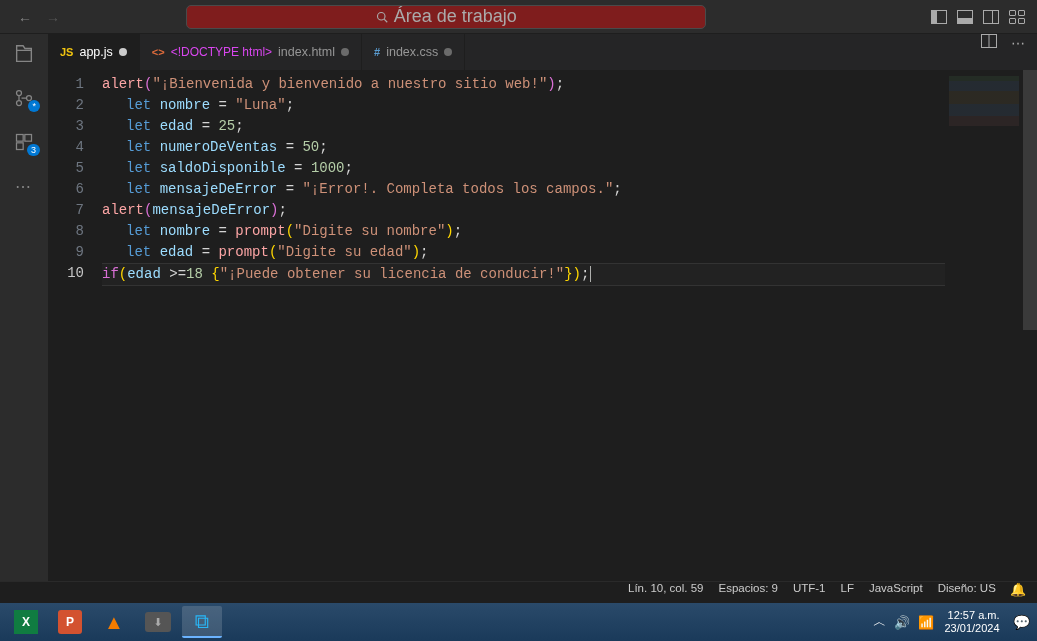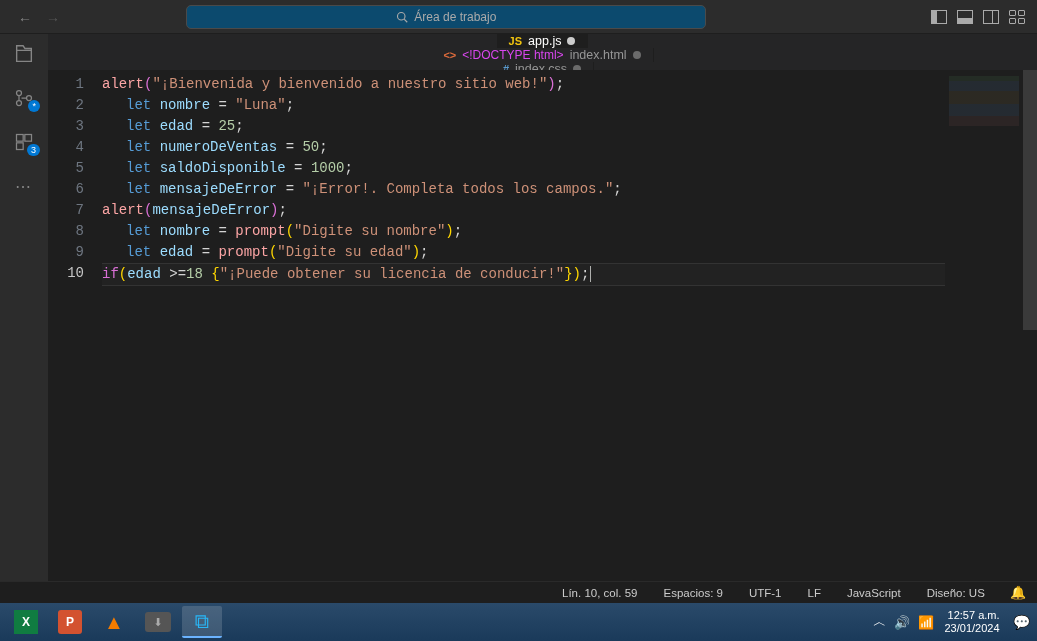--- a/index.html
+++ b/index.html
@@ -5,39 +5,39 @@
   * { margin: 0; padding: 0; box-sizing: border-box; }
   body { font-family: 'Segoe UI', Arial, sans-serif; background: #1e1e1e; color: #cccccc; width: 1037px; height: 641px; overflow: hidden; position: relative; }
   
   .vscode { display: flex; flex-direction: column; height: 603px; background: #1e1e1e; }
   
   
   .titlebar { display: flex; align-items: center; height: 34px; background: #2c2c2c; border-bottom: 1px solid #1e1e1e; padding: 0 8px; gap: 8px; }
   .nav-arrows { display: flex; gap: 14px; padding: 0 10px; }
   .nav-arrow { color: #888; font-size: 14px; cursor: pointer; }
   .nav-arrow.disabled { color: #555; }
-  .search-box { flex: 1; max-width: 520px; margin: 0 auto; background: #0c4a6e; border: 1px solid #4a4a4a; border-radius: 5px; height: 24px; display: flex; align-items: center; justify-content: center; gap: 6px; color: #aaa; font-size: 12px; }
+  .search-box { flex: 1; max-width: 520px; margin: 0 auto; background: #7f1d1d; border: 1px solid #4a4a4a; border-radius: 5px; height: 24px; display: flex; align-items: center; justify-content: center; gap: 6px; color: #aaa; font-size: 18px; }
   .title-right { display: flex; gap: 10px; margin-left: auto; padding-right: 4px; }
   .title-icon { width: 16px; height: 14px; border: 1.5px solid #aaa; position: relative; }
   .title-icon.left-split::before { content:''; position:absolute; left:0; top:0; width:5px; height:100%; background:#aaa; }
   .title-icon.bottom-split::before { content:''; position:absolute; left:0; bottom:0; width:100%; height:5px; background:#aaa; }
   .title-icon.right-split::before { content:''; position:absolute; right:0; top:0; width:5px; height:100%; border-left:1.5px solid #aaa; }
   .title-icon.grid { border:none; display:grid; grid-template-columns:1fr 1fr; grid-template-rows:1fr 1fr; gap:2px; }
   .title-icon.grid span { border:1.5px solid #aaa; border-radius:1px; }
   
   .main-area { display: flex; flex: 1; overflow: hidden; }
   
   
   .activity-bar { width: 48px; background: #2c2c2c; display: flex; flex-direction: column; align-items: center; padding-top: 8px; gap: 20px; }
   .activity-item { width: 24px; height: 24px; color: #858585; display:flex; align-items:center; justify-content:center; position:relative; }
   .badge { position:absolute; bottom:-2px; right:-4px; background:#0078d4; color:#fff; font-size:9px; border-radius:8px; padding:0 4px; line-height:12px; }
   .dots { letter-spacing: 2px; font-size: 16px; }
   
   
-  .tabs-bar { display: flex; align-items: center; height: 36px; background: #252526; flex-direction: column; }
+  .tabs-bar { display: flex; align-items: flex-start; height: 36px; background: #252526; }
   .tab { display: flex; align-items: center; gap: 6px; padding: 0 12px; height: 100%; font-size: 12.5px; color: #969696; cursor: pointer; border-right: 1px solid #1e1e1e; }
   .tab.active { background: #1e1e1e; color: #fff; }
   .tab-icon { font-size: 11px; font-weight: bold; }
   .tab-icon.js { color: #f1c40f; }
   .tab-icon.html { color: #e06c3c; }
   .tab-icon.css { color: #5a9bcf; font-weight:bold; }
   .tab-dot { width: 8px; height: 8px; border-radius: 50%; background: #cccccc; }
   .tab-dot.dim { background: #6b6b6b; }
   .tabs-right { margin-left: auto; display: flex; gap: 14px; padding: 0 12px; color: #aaa; font-size: 14px; align-items:center; }
   
@@ -60,21 +60,21 @@
   .c-op { color: #d4d4d4; }
   .c-br { color: #ffd700; }
   
   .minimap { width: 78px; background: #1e1e1e; position: relative; }
   .minimap-content { position:absolute; top:6px; left:4px; right:4px; height:50px; background: linear-gradient(#2a3a2c 0 10%, #2c3845 10% 30%, #3a3528 30% 55%, #2c3845 55% 80%, #3a2c2c 80% 100%); opacity:0.5; }
   
   .scrollbar { width: 14px; background: #1e1e1e; }
   .scrollbar-thumb { width: 100%; height: 260px; background: #3a3a3a; }
   
   
-  .status-bar { height: 22px; background: #1e1e1e; border-top: 1px solid #2a2a2a; display: flex; align-items: center; justify-content: flex-end; padding: 0 10px; gap: 26px; font-size: 11.5px; color: #cccccc; }
+  .status-bar { height: 22px; background: #1e1e1e; border-top: 1px solid #2a2a2a; display: flex; align-items: flex-start; justify-content: flex-end; padding: 0 10px; gap: 15px; font-size: 11.5px; color: #cccccc; }
   .status-item { cursor: pointer; }
   .bell { font-size: 13px; }
   
   
   .taskbar { position: absolute; bottom: 0; left: 0; right: 0; height: 38px; background: linear-gradient(#2a4a6a, #1a3a5a); display: flex; align-items: center; padding: 0 6px; }
   .tb-icon { width: 40px; height: 32px; display: flex; align-items: center; justify-content: center; font-size: 18px; border-radius: 2px; margin-right: 4px; }
   .tb-icon.active { background: rgba(255,255,255,0.15); border-bottom: 2px solid #6bb3ff; }
   .tb-excel { background:#107c41; color:#fff; width:24px; height:24px; font-size:12px; font-weight:bold; display:flex; align-items:center; justify-content:center; }
   .tb-ppt { background:#d35230; color:#fff; width:24px; height:24px; font-size:12px; font-weight:bold; display:flex; align-items:center; justify-content:center; border-radius:3px; }
   .tb-vlc { color:#f57c00; font-size:20px; }

